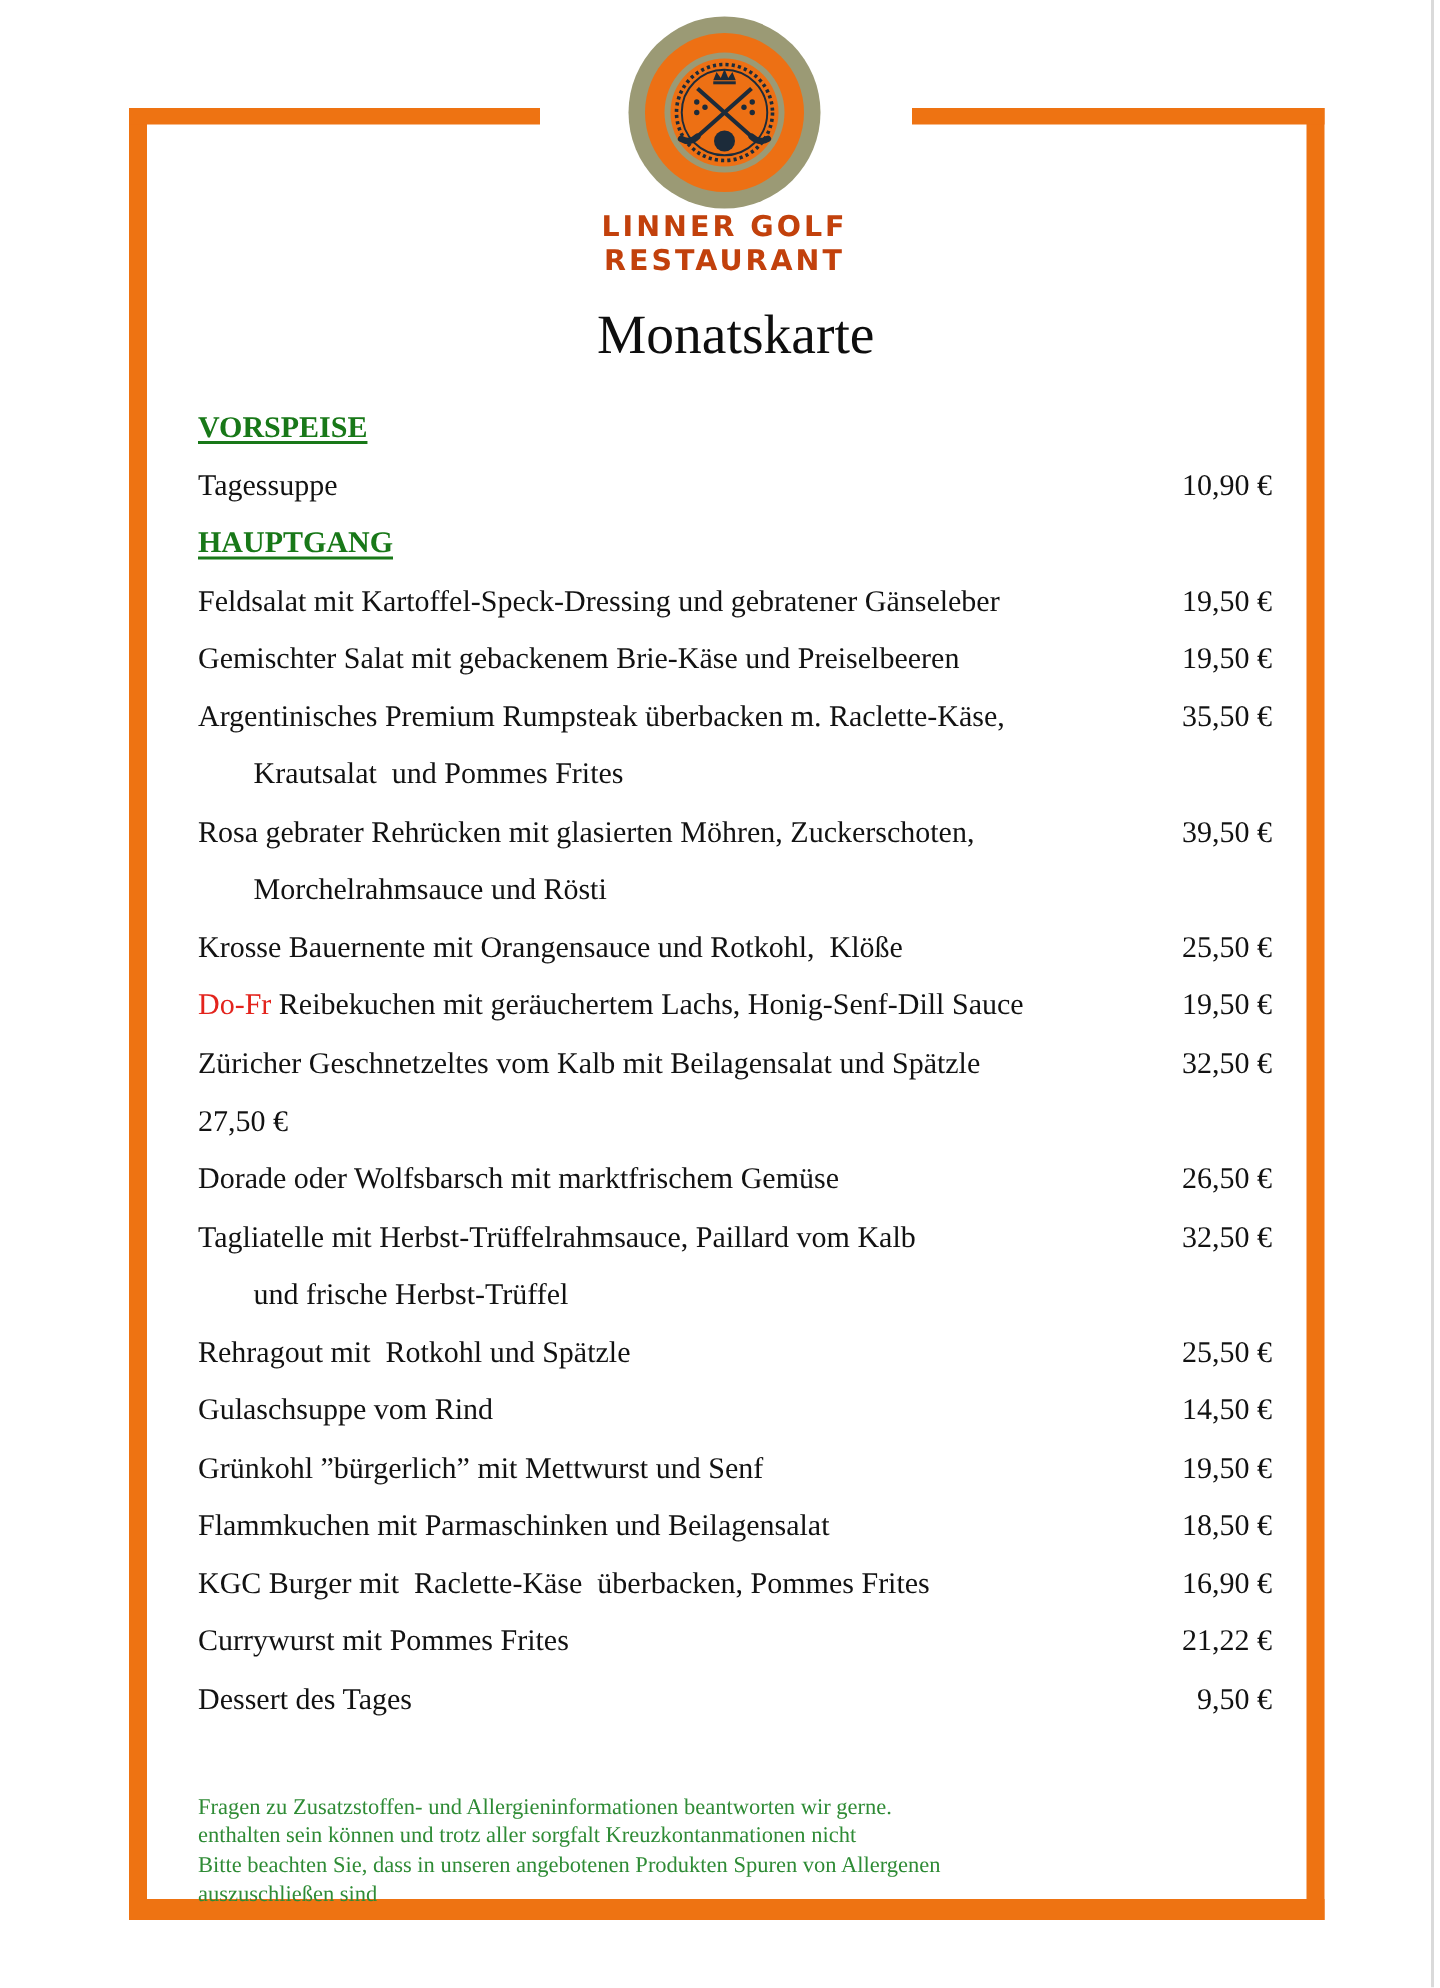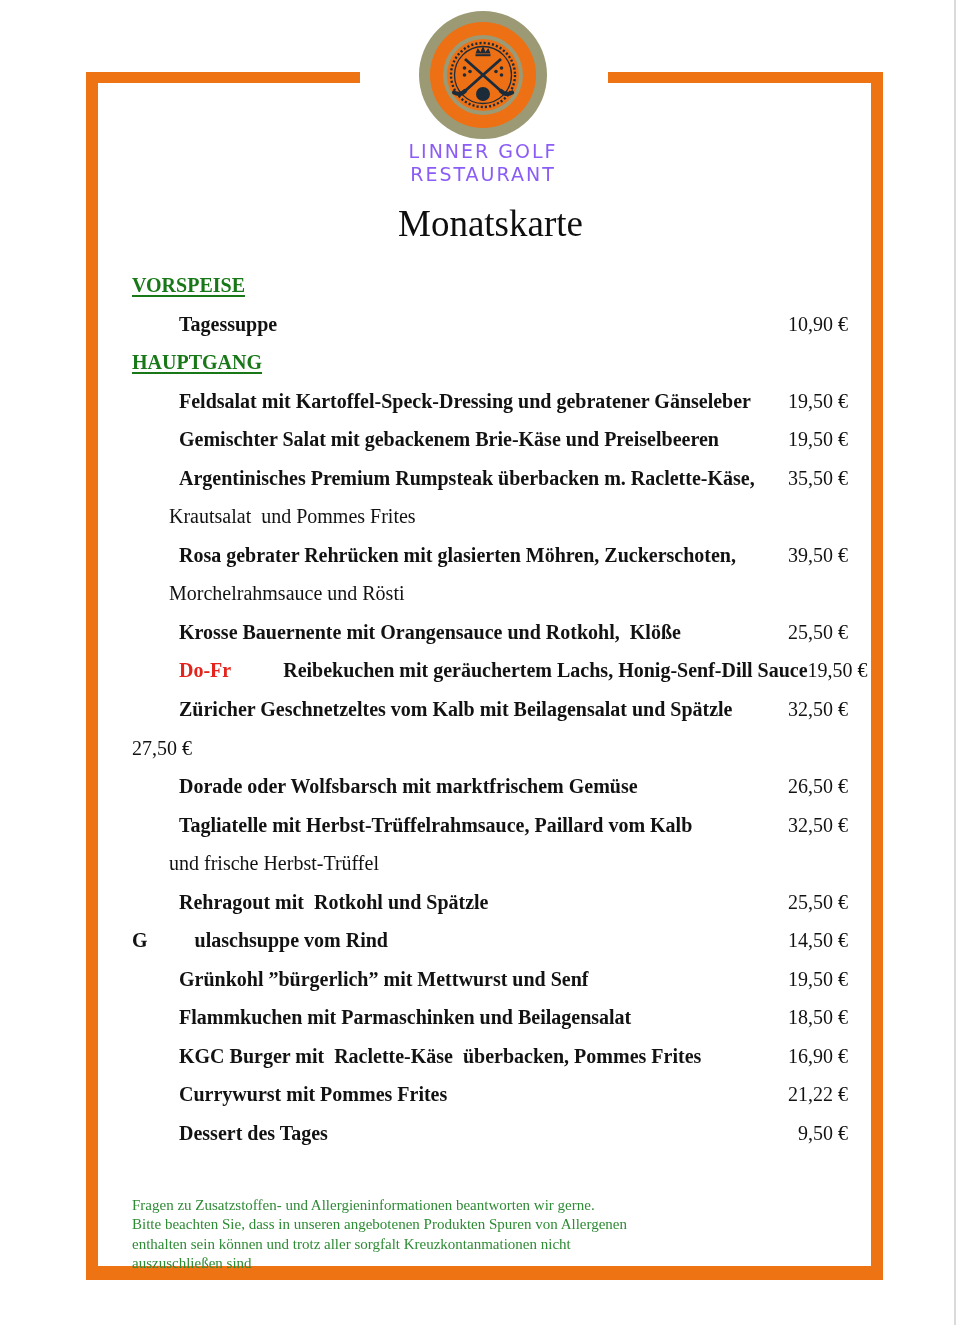--- a/index.html
+++ b/index.html
@@ -10,36 +10,36 @@
 
   .frame-bar { position:absolute; background:var(--orange); }
   .frame-left   { left:86px;  top:72px;   width:12px;  height:1208px; }
   .frame-right  { left:871px; top:72px;   width:12px;  height:1208px; }
   .frame-top-l  { left:86px;  top:72px;   width:274px; height:11px; }
   .frame-top-r  { left:608px; top:72px;   width:275px; height:11px; }
   .frame-bottom { left:86px;  top:1266px; width:797px; height:14px; }
 
   .logo-svg { position:absolute; left:418px; top:10px; width:130px; height:130px; }
   .wordmark { position:absolute; left:353px; top:140px; width:260px; text-align:center;
-              font-family:"DejaVu Sans","Liberation Sans",sans-serif; font-weight:400;
-              font-size:19px; line-height:23px; letter-spacing:2px; color:#8b5cf6; }
+              font-family:"DejaVu Sans","Liberation Sans",sans-serif; font-weight:700;
+              font-size:19px; line-height:23px; letter-spacing:2px; color:#c2410c; }
 
   .title { position:absolute; left:86px; top:202px; width:797px; text-align:center;
            font-size:37px; color:#0e0e0e;padding-left:12px; }
 
   .menu { position:absolute; left:132px; top:266px; width:716px; }
   .row { height:38.55px; line-height:38.55px; display:flex; justify-content:space-between;
          font-size:20px; color:#121212; }
   .row .name { white-space:pre; }
   .row .cont { white-space:pre; padding-left:37px; }
   .row .section { font-weight:bold; color:var(--green); text-decoration:underline;
                   text-underline-offset:3px; }
   .row .price { white-space:pre; font-weight:normal; }
-  .seg-b { font-weight:bold;margin-left:47px; }
-  .seg-r { font-weight:bold; }
+  .seg-b { font-weight:normal; }
+  .seg-r { font-weight:normal; }
 
   .footer { position:absolute; left:132px; top:1196px; width:560px;
             color:#2e8b35; font-size:15px; line-height:19.3px; }
 </style>
 </head>
 <body>
 
 <div class="canvas">
 
   <div class="edge-line"></div>
@@ -163,18 +163,18 @@
         <span class="price">21,22 €</span>
       </div>
       <div class="row">
         <span class="name"><span class="seg-b">Dessert des Tages</span></span>
         <span class="price">9,50 €</span>
       </div>
     </div>
 
   <div class="footer" id="footer">
       <div>Fragen zu Zusatzstoffen- und Allergieninformationen beantworten wir gerne.</div>
+      <div>enthalten sein können und trotz aller sorgfalt Kreuzkontanmationen nicht</div>
       <div>Bitte beachten Sie, dass in unseren angebotenen Produkten Spuren von Allergenen</div>
-      <div>enthalten sein können und trotz aller sorgfalt Kreuzkontanmationen nicht</div>
       <div>auszuschließen sind</div>
     </div>
 
 </div>
 
 </body></html>

